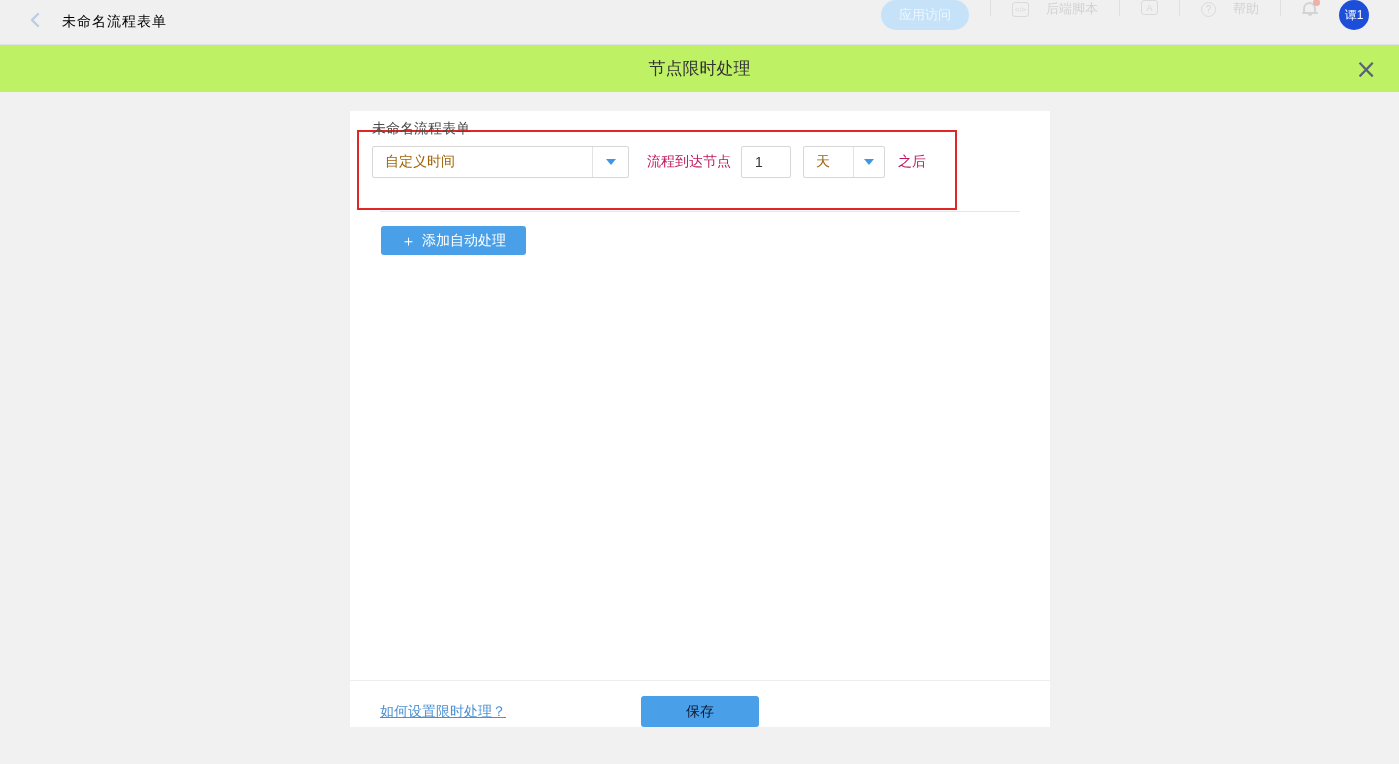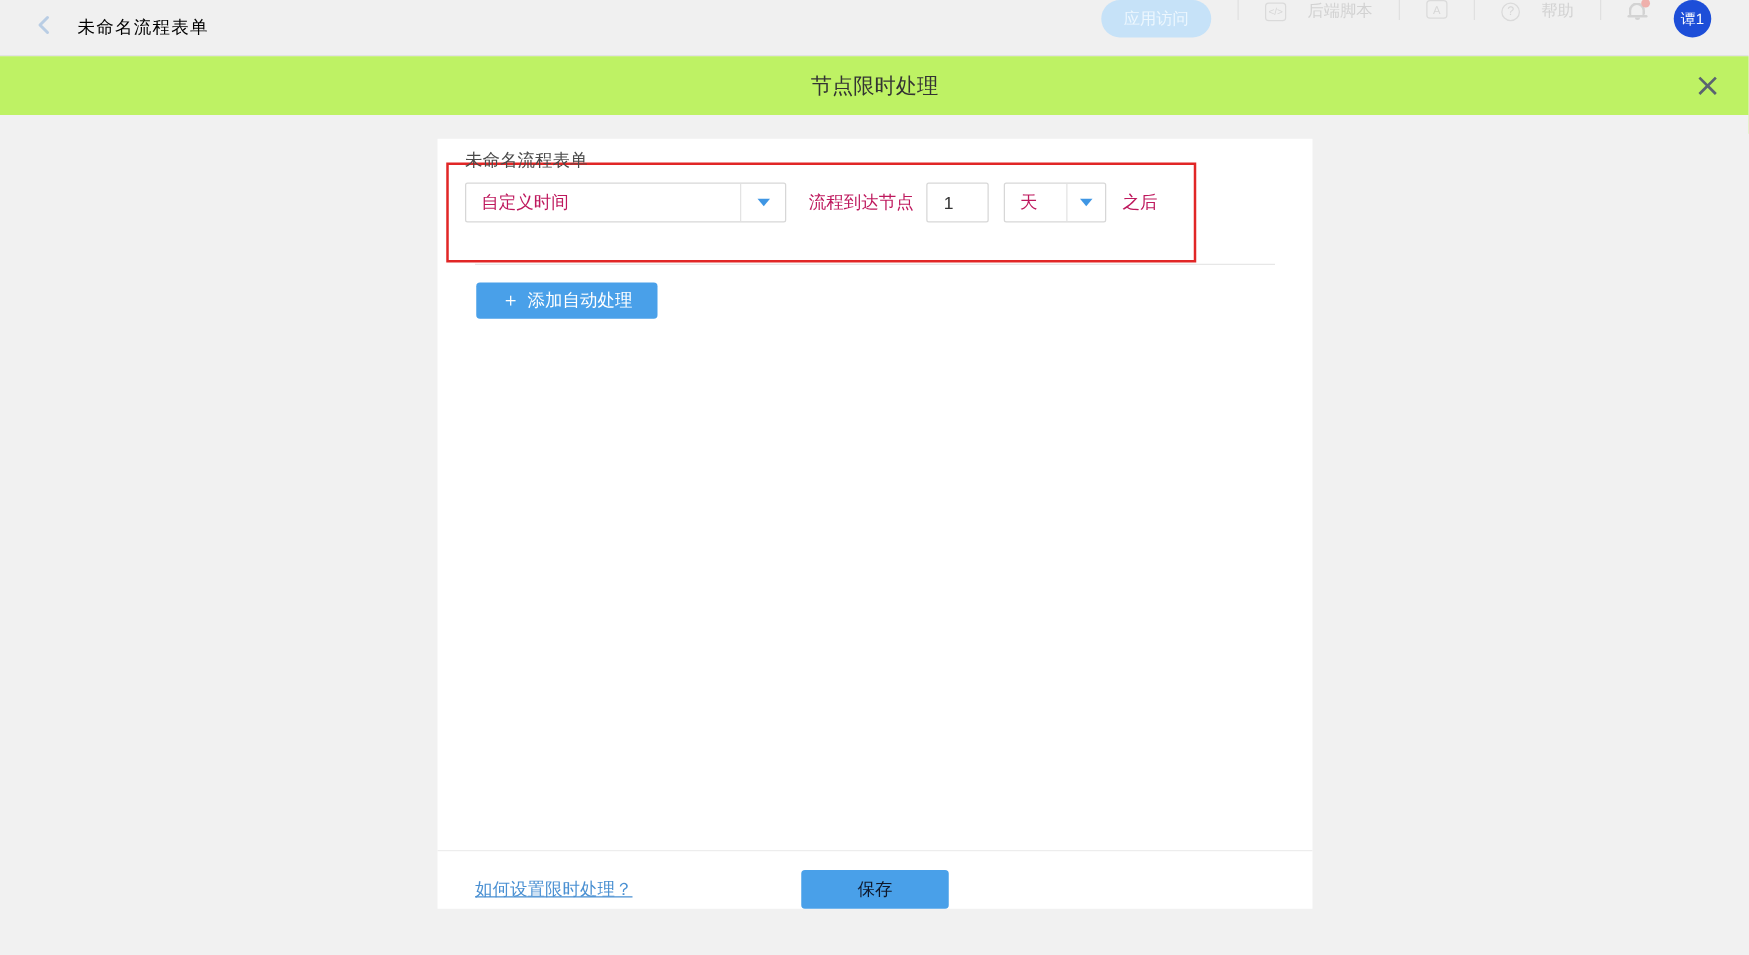--- a/index.html
+++ b/index.html
@@ -46,21 +46,21 @@
   
   .modal-body{position:absolute;top:92px;left:0;right:0;bottom:0;background:#f1f1f1;}
   .card{position:absolute;left:350px;top:19px;width:700px;height:616px;background:#ffffff;}
 
   .highlight-box{position:absolute;left:7px;top:19px;width:600px;height:80px;
     border:2px solid var(--highlight-red);}
   .deadline-label{position:absolute;left:22px;top:9px;font-size:14px;color:#4a4a4a;}
   .config-row{position:absolute;left:22px;top:35px;display:flex;align-items:center;}
   .select{height:32px;background:#fff;border:1px solid #d7d7d7;border-radius:2px;
     display:flex;align-items:center;cursor:pointer;}
-  .select-value{flex:1;padding-left:12px;font-size:14px;color:#be185d;}
+  .select-value{flex:1;padding-left:12px;font-size:14px;color:#a16207;}
   .select-caret-box{height:100%;display:flex;align-items:center;justify-content:center;
     border-left:1px solid #e3e3e3;}
   .caret-down{width:0;height:0;border-left:5px solid transparent;border-right:5px solid transparent;
     border-top:6px solid var(--caret-blue);}
   .select-time{width:257px;}
   .select-time .select-caret-box{width:36px;}
   .select-unit{width:82px;margin-left:12px;}
   .select-unit .select-caret-box{width:31px;}
   .row-text{font-size:14px;color:#be185d;white-space:nowrap;}
   .reach-label{margin-left:18px;}

